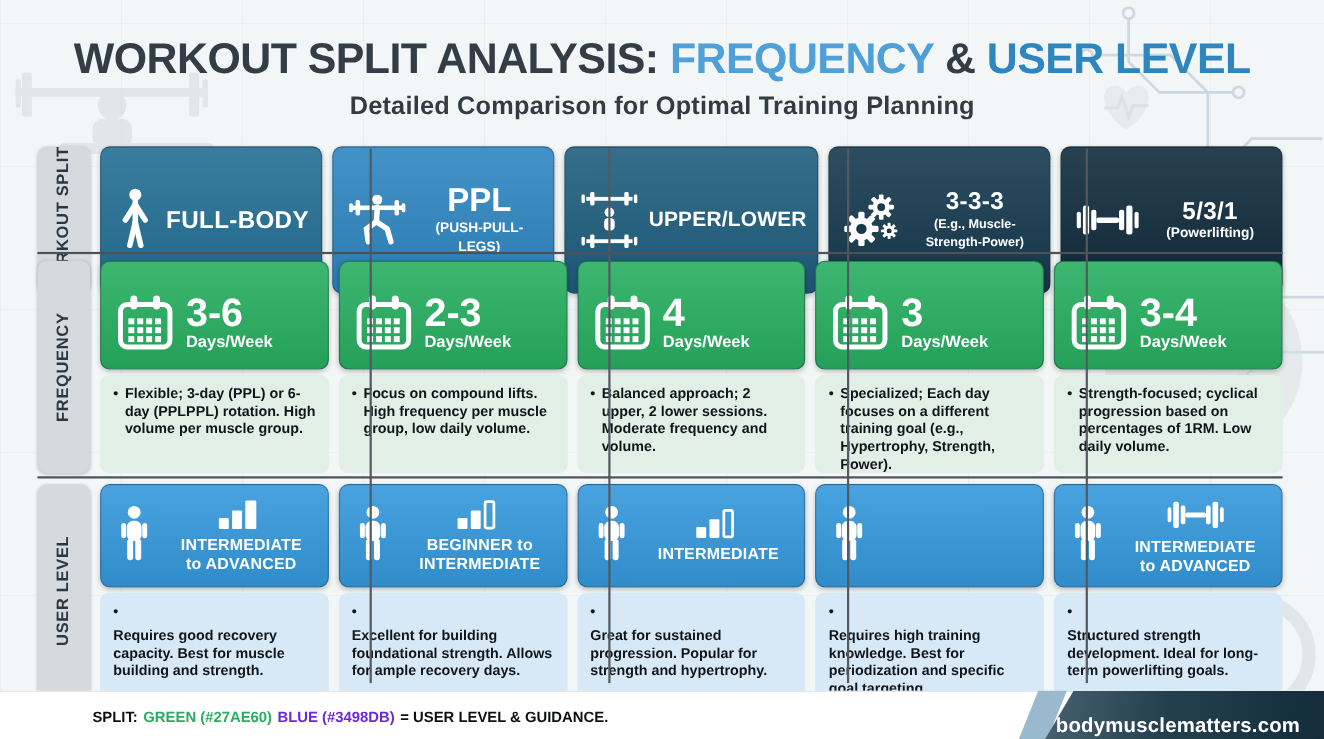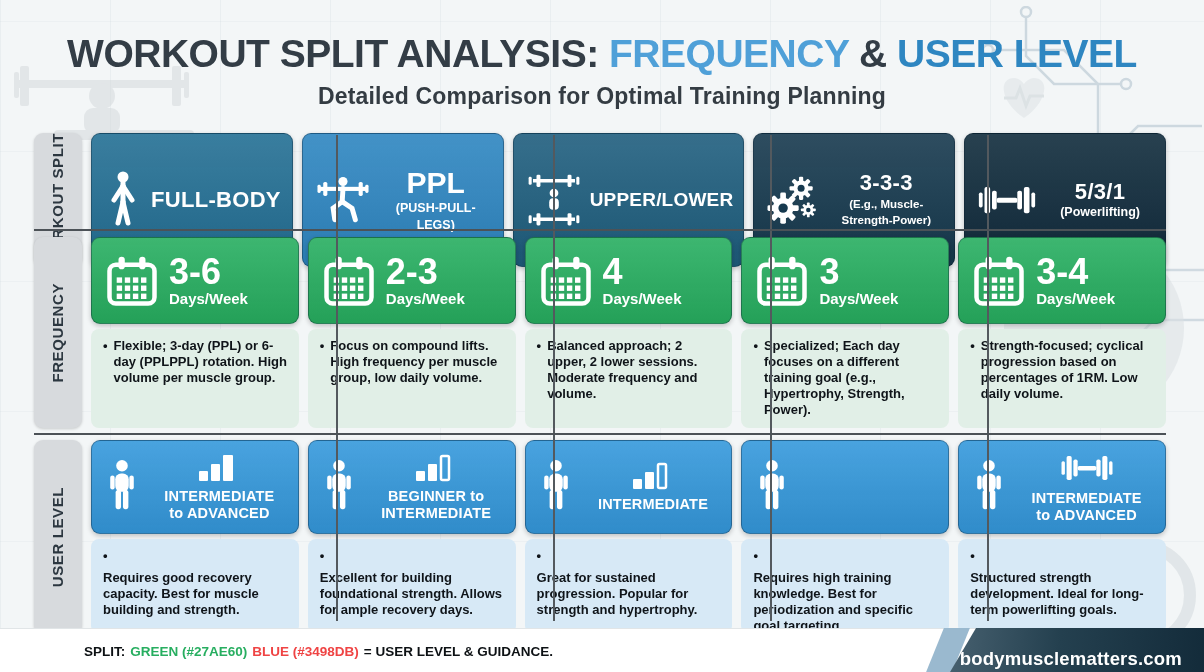--- a/index.html
+++ b/index.html
@@ -39,21 +39,21 @@
   
   .split-card{height:100%;padding:0 10px 0 12px;gap:8px;}
   .split-card .txt{flex:1;text-align:center;line-height:1.05;}
   .h-title-xl{font-size:30px;font-weight:bold;}
   .h-title-lg{font-size:22px;font-weight:bold;letter-spacing:.3px;}
   .h-title-md{font-size:19px;font-weight:bold;letter-spacing:.2px;}
   .h-sub{font-size:12.5px;font-weight:bold;margin-top:2px;line-height:1.2;}
   .h-sub-sm{font-size:11.5px;font-weight:bold;margin-top:2px;line-height:1.2;}
 
   
-  .freq-card{flex:0 0 85px;padding:0 6px 0 13px;gap:10px;}
+  .freq-card{flex:0 0 85px;padding:12px 6px 0 13px;gap:10px;}
   .freq-val{font-size:36px;font-weight:bold;line-height:1;}
   .freq-unit{font-size:15px;font-weight:bold;margin-top:0;}
   .note{flex:1;background:#e1efe7;border-radius:8px;padding:9px 10px 0 12px;display:flex;gap:6px;
     font-size:13px;font-weight:bold;color:#0f1419;line-height:1.23;}
   .note .bullet::before{content:"\2022";}
   .note-user{background:#d7e9f6;flex-direction:column;}
 
   
   .user-card{flex:0 0 92px;padding:0 8px 0 13px;gap:10px;}
   .user-right{flex:1;display:flex;flex-direction:column;align-items:center;justify-content:center;gap:5px;}
@@ -551,21 +551,21 @@
             <span>Structured strength development. Ideal for long-term powerlifting goals.</span>
           </div>
       </div>
     </div>
   </div>
 
   <div class="legendbar">
     <div class="legend">
       <span>SPLIT:</span>
       <span style="color: rgb(39, 174, 96);">GREEN (#27AE60)</span>
-      <span style="color: #ef4444;">BLUE (#3498DB)</span>
+      <span style="color: #6d28d9;">BLUE (#3498DB)</span>
       <span>= USER LEVEL &amp; GUIDANCE.</span>
     </div>
   </div>
   <div class="badge-sliver"></div>
   <div class="badge">
     <span>bodymusclematters.com</span>
   </div>
 
 </div>
 

